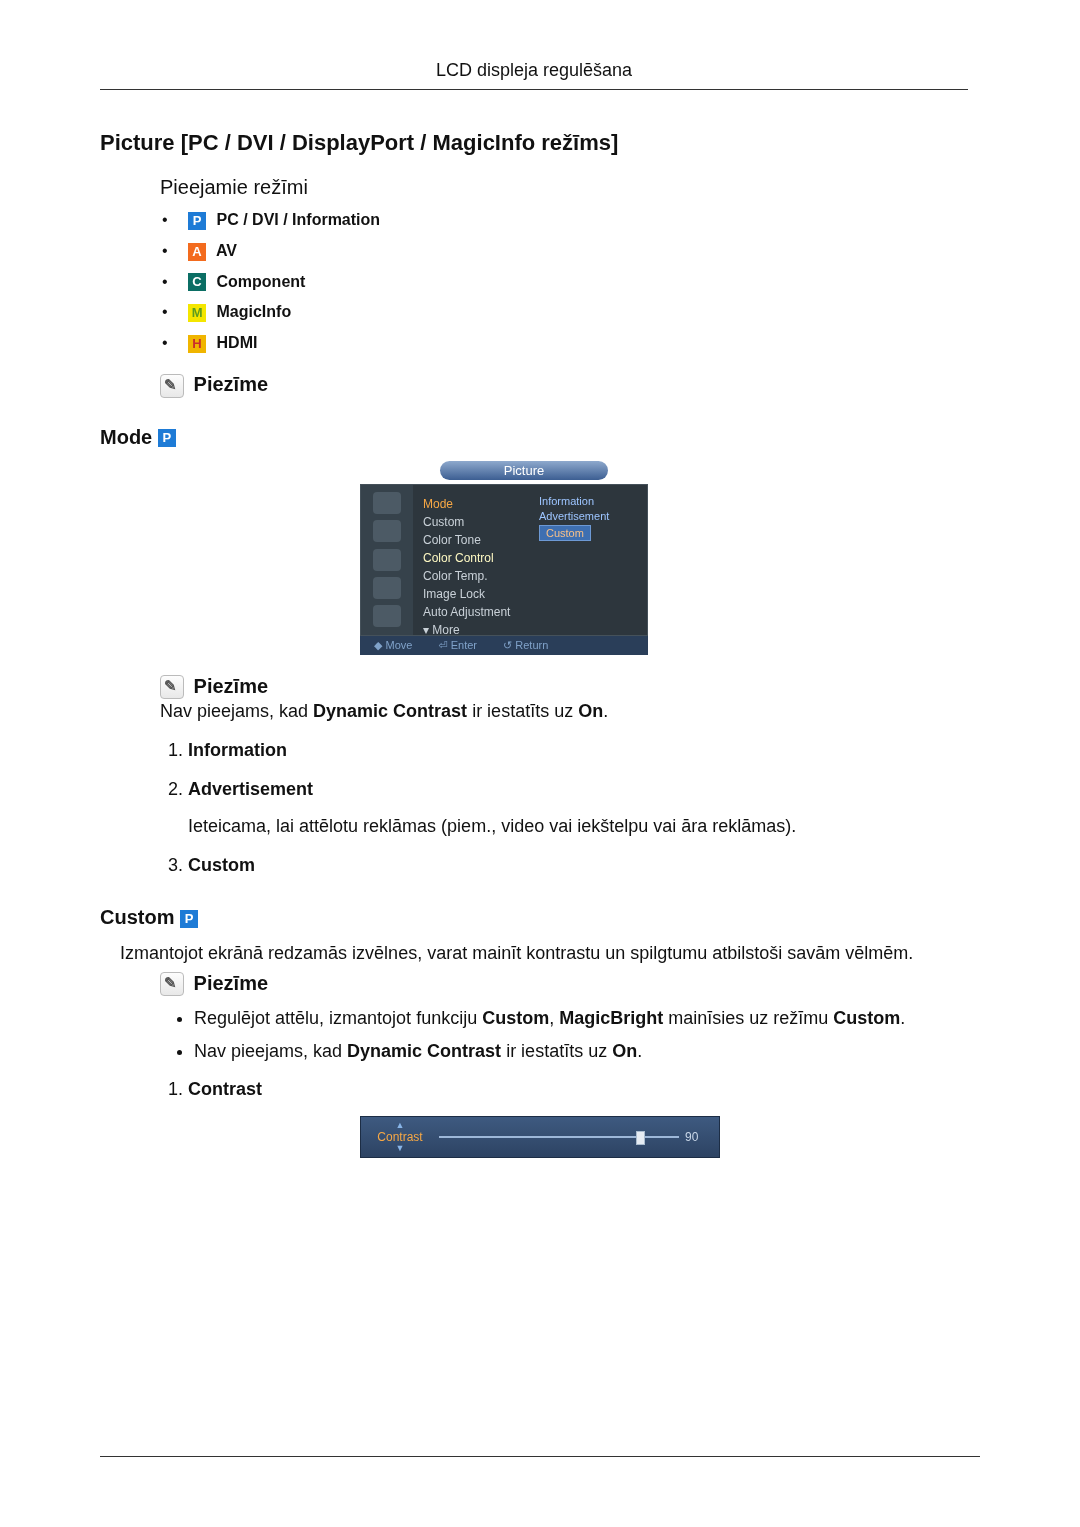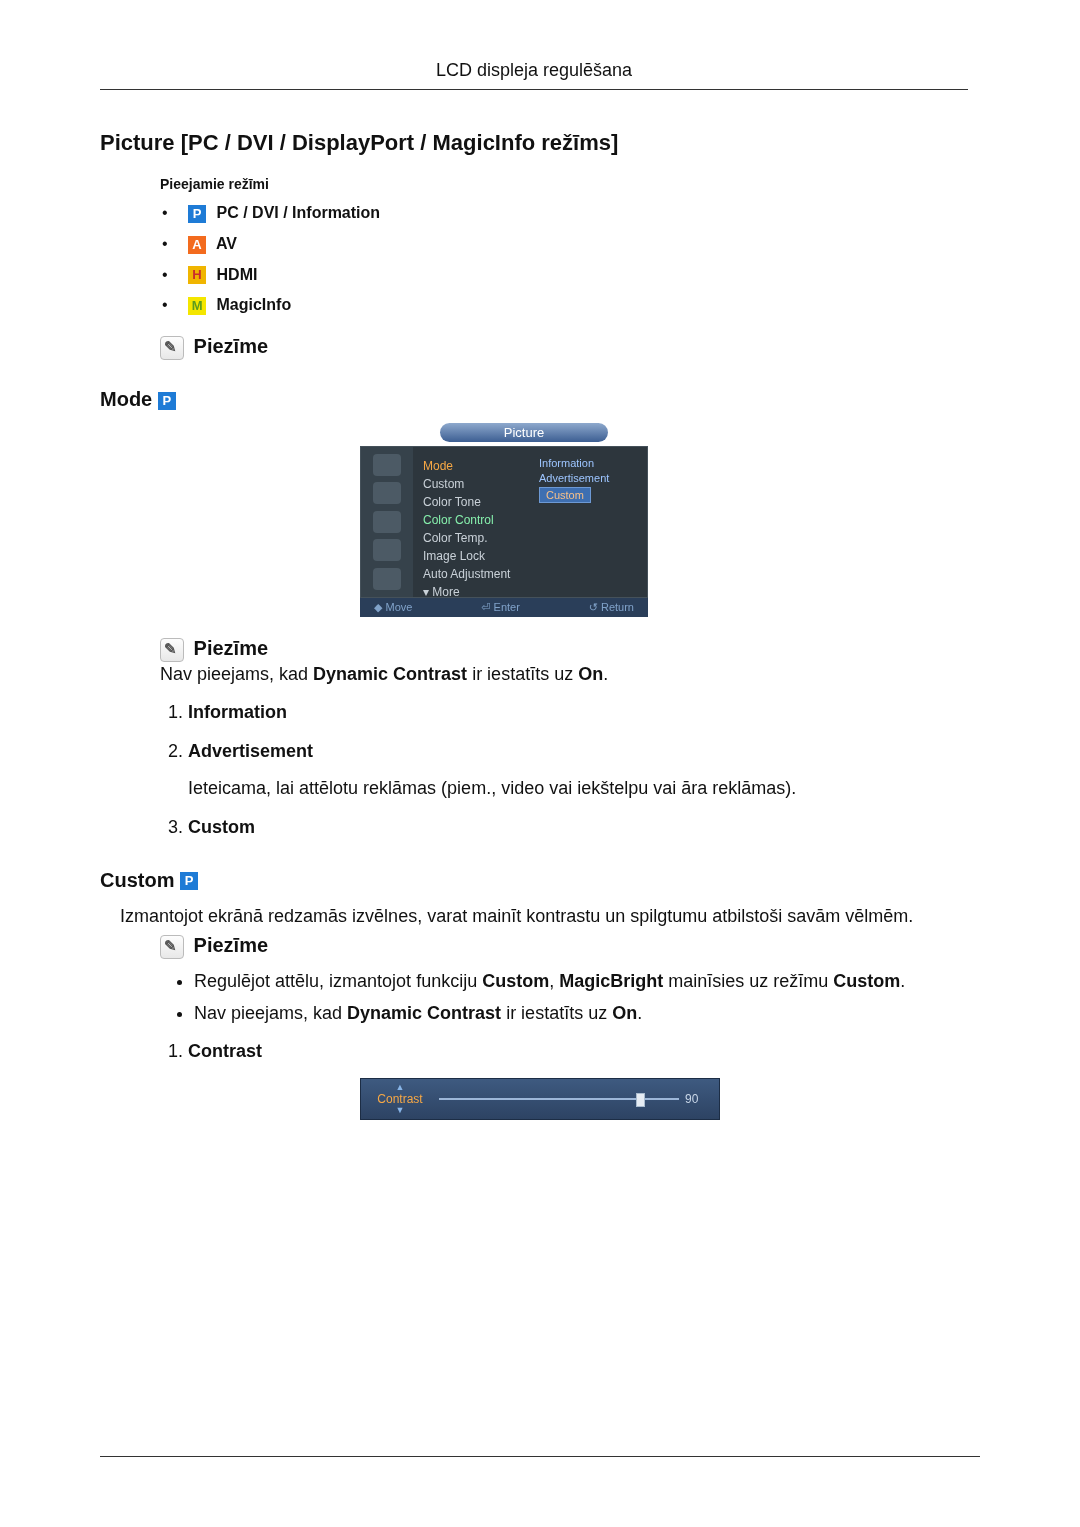--- a/index.html
+++ b/index.html
@@ -23,22 +23,22 @@
     padding-bottom: 8px;
     border-bottom: 1px solid #333;
     margin-bottom: 40px;
   }
   h1.sec {
     font-size: 22px;
     font-weight: bold;
     margin: 30px 0 10px 0;
   }
   h2.sub {
-    font-size: 14px;
-    font-weight: bold;
+    font-size: 20px;
+    font-weight: normal;
     margin: 20px 0 10px 60px;
   }
   .badge {
     display: inline-block;
     width: 18px;
     height: 18px;
     font-size: 13px;
     font-weight: bold;
     color: #fff;
     text-align: center;
@@ -138,40 +138,40 @@
     width: 28px; height: 22px;
     background: #4c5a65;
     border-radius: 4px;
   }
   .osd-mid {
     flex: 1;
     padding: 10px 10px;
     line-height: 1.5;
   }
   .osd-mid .hl { color: #f7a845; }
-  .osd-mid .dim { color: #86efac; }
+  .osd-mid .dim { color: #fef9c3; }
   .osd-right {
     width: 100px;
     padding: 10px 8px 0 4px;
   }
   .osd-info { color: #9dc5ff; font-size: 11px; margin-bottom: 3px;}
   .osd-sel {
     background: #3e6fb1;
     border: 1px solid #6d99d4;
     padding: 1px 6px;
     font-size: 11px;
     color: #f7c089;
     display: inline-block;
   }
   .osd-foot {
     background: #2a3e59;
     color: #80a2c9;
     font-size: 11px;
     display: flex;
-    justify-content: space-between;
+    justify-content: flex-start;
     gap: 26px;
     padding: 3px 14px;
   }
   .para {
     margin-left: 60px;
     font-size: 18px;
     line-height: 1.35;
     margin-bottom: 6px;
   }
   ol.numlist {
@@ -240,26 +240,30 @@
   <ul class="modes">
     <li>
       <span class="badge badgeP">P</span>
       <span>PC / DVI / Information</span>
     </li>
     <li>
       <span class="badge badgeA">A</span>
       <span>AV</span>
     </li>
     <li>
+      <span class="badge badgeC">C</span>
+      <span>Component</span>
+    </li>
+    <li>
+      <span class="badge badgeM">M</span>
+      <span>MagicInfo</span>
+    </li>
+    <li>
       <span class="badge badgeH">H</span>
       <span>HDMI</span>
-    </li>
-    <li>
-      <span class="badge badgeM">M</span>
-      <span>MagicInfo</span>
     </li>
   </ul>
 
   <div class="note-head">
     <span class="pencil-icon"></span>
     <span>Piezīme</span>
   </div>
 
   <div class="mode-head">
     <span>Mode</span>

